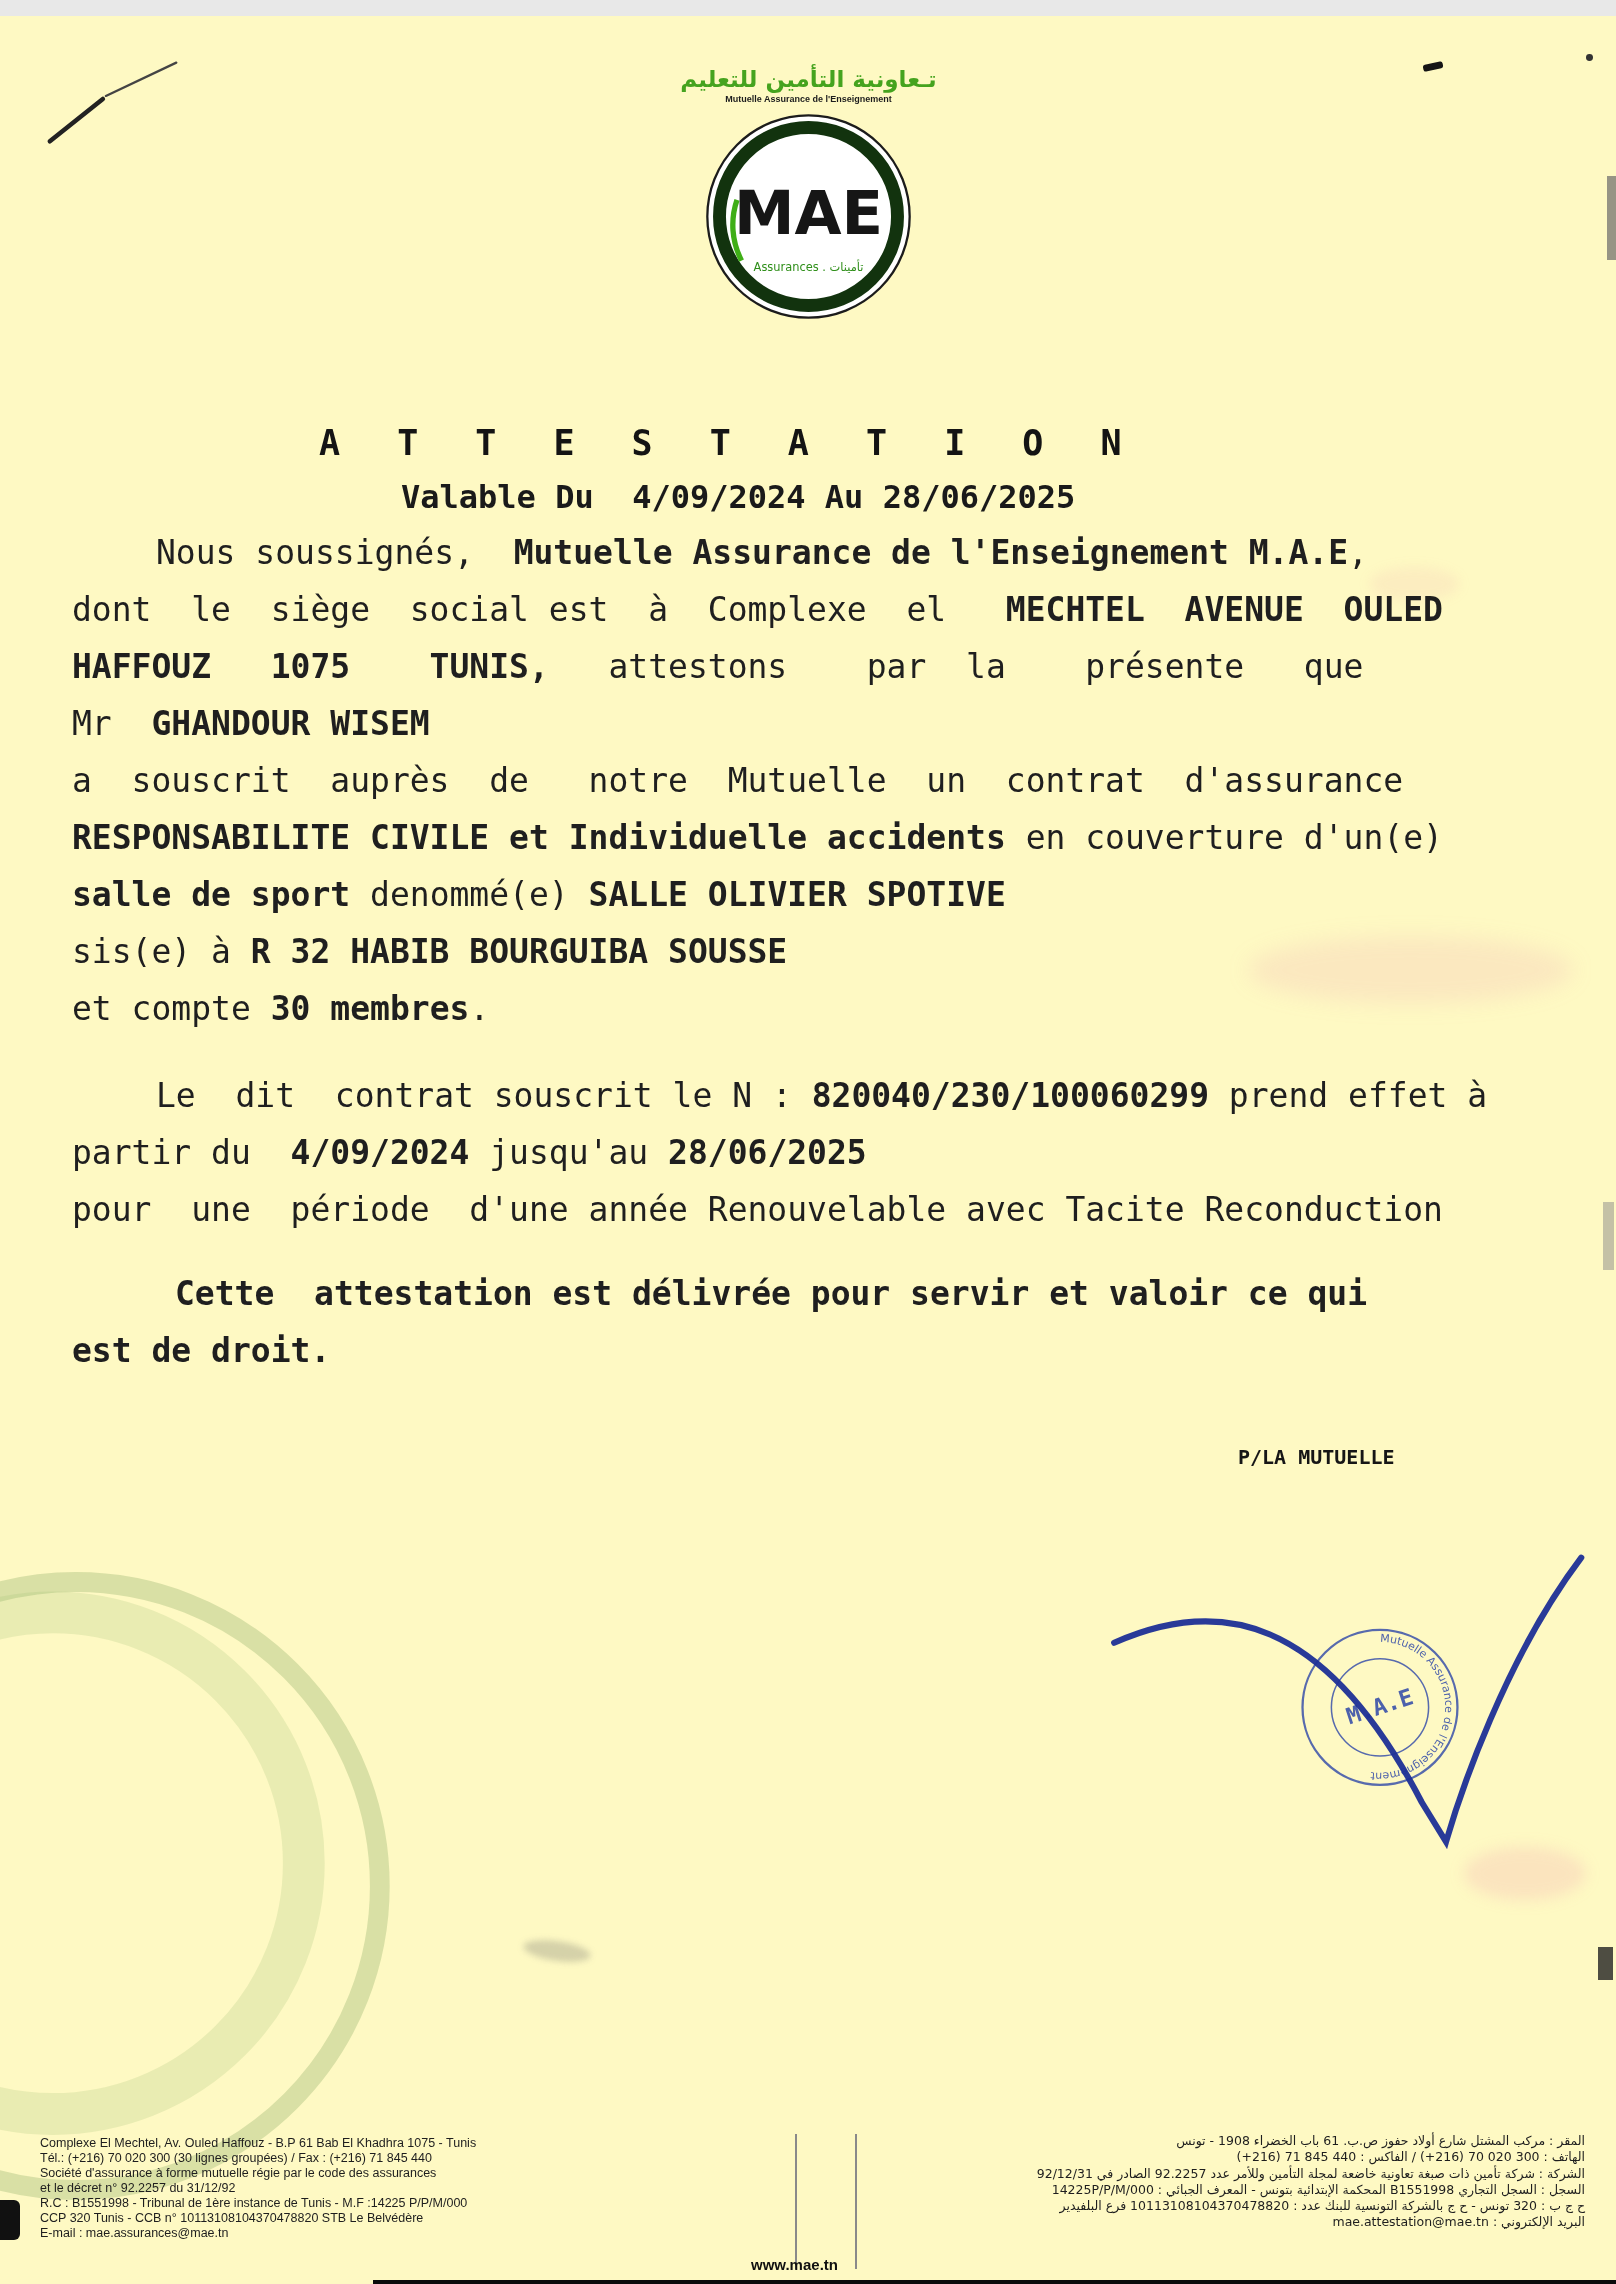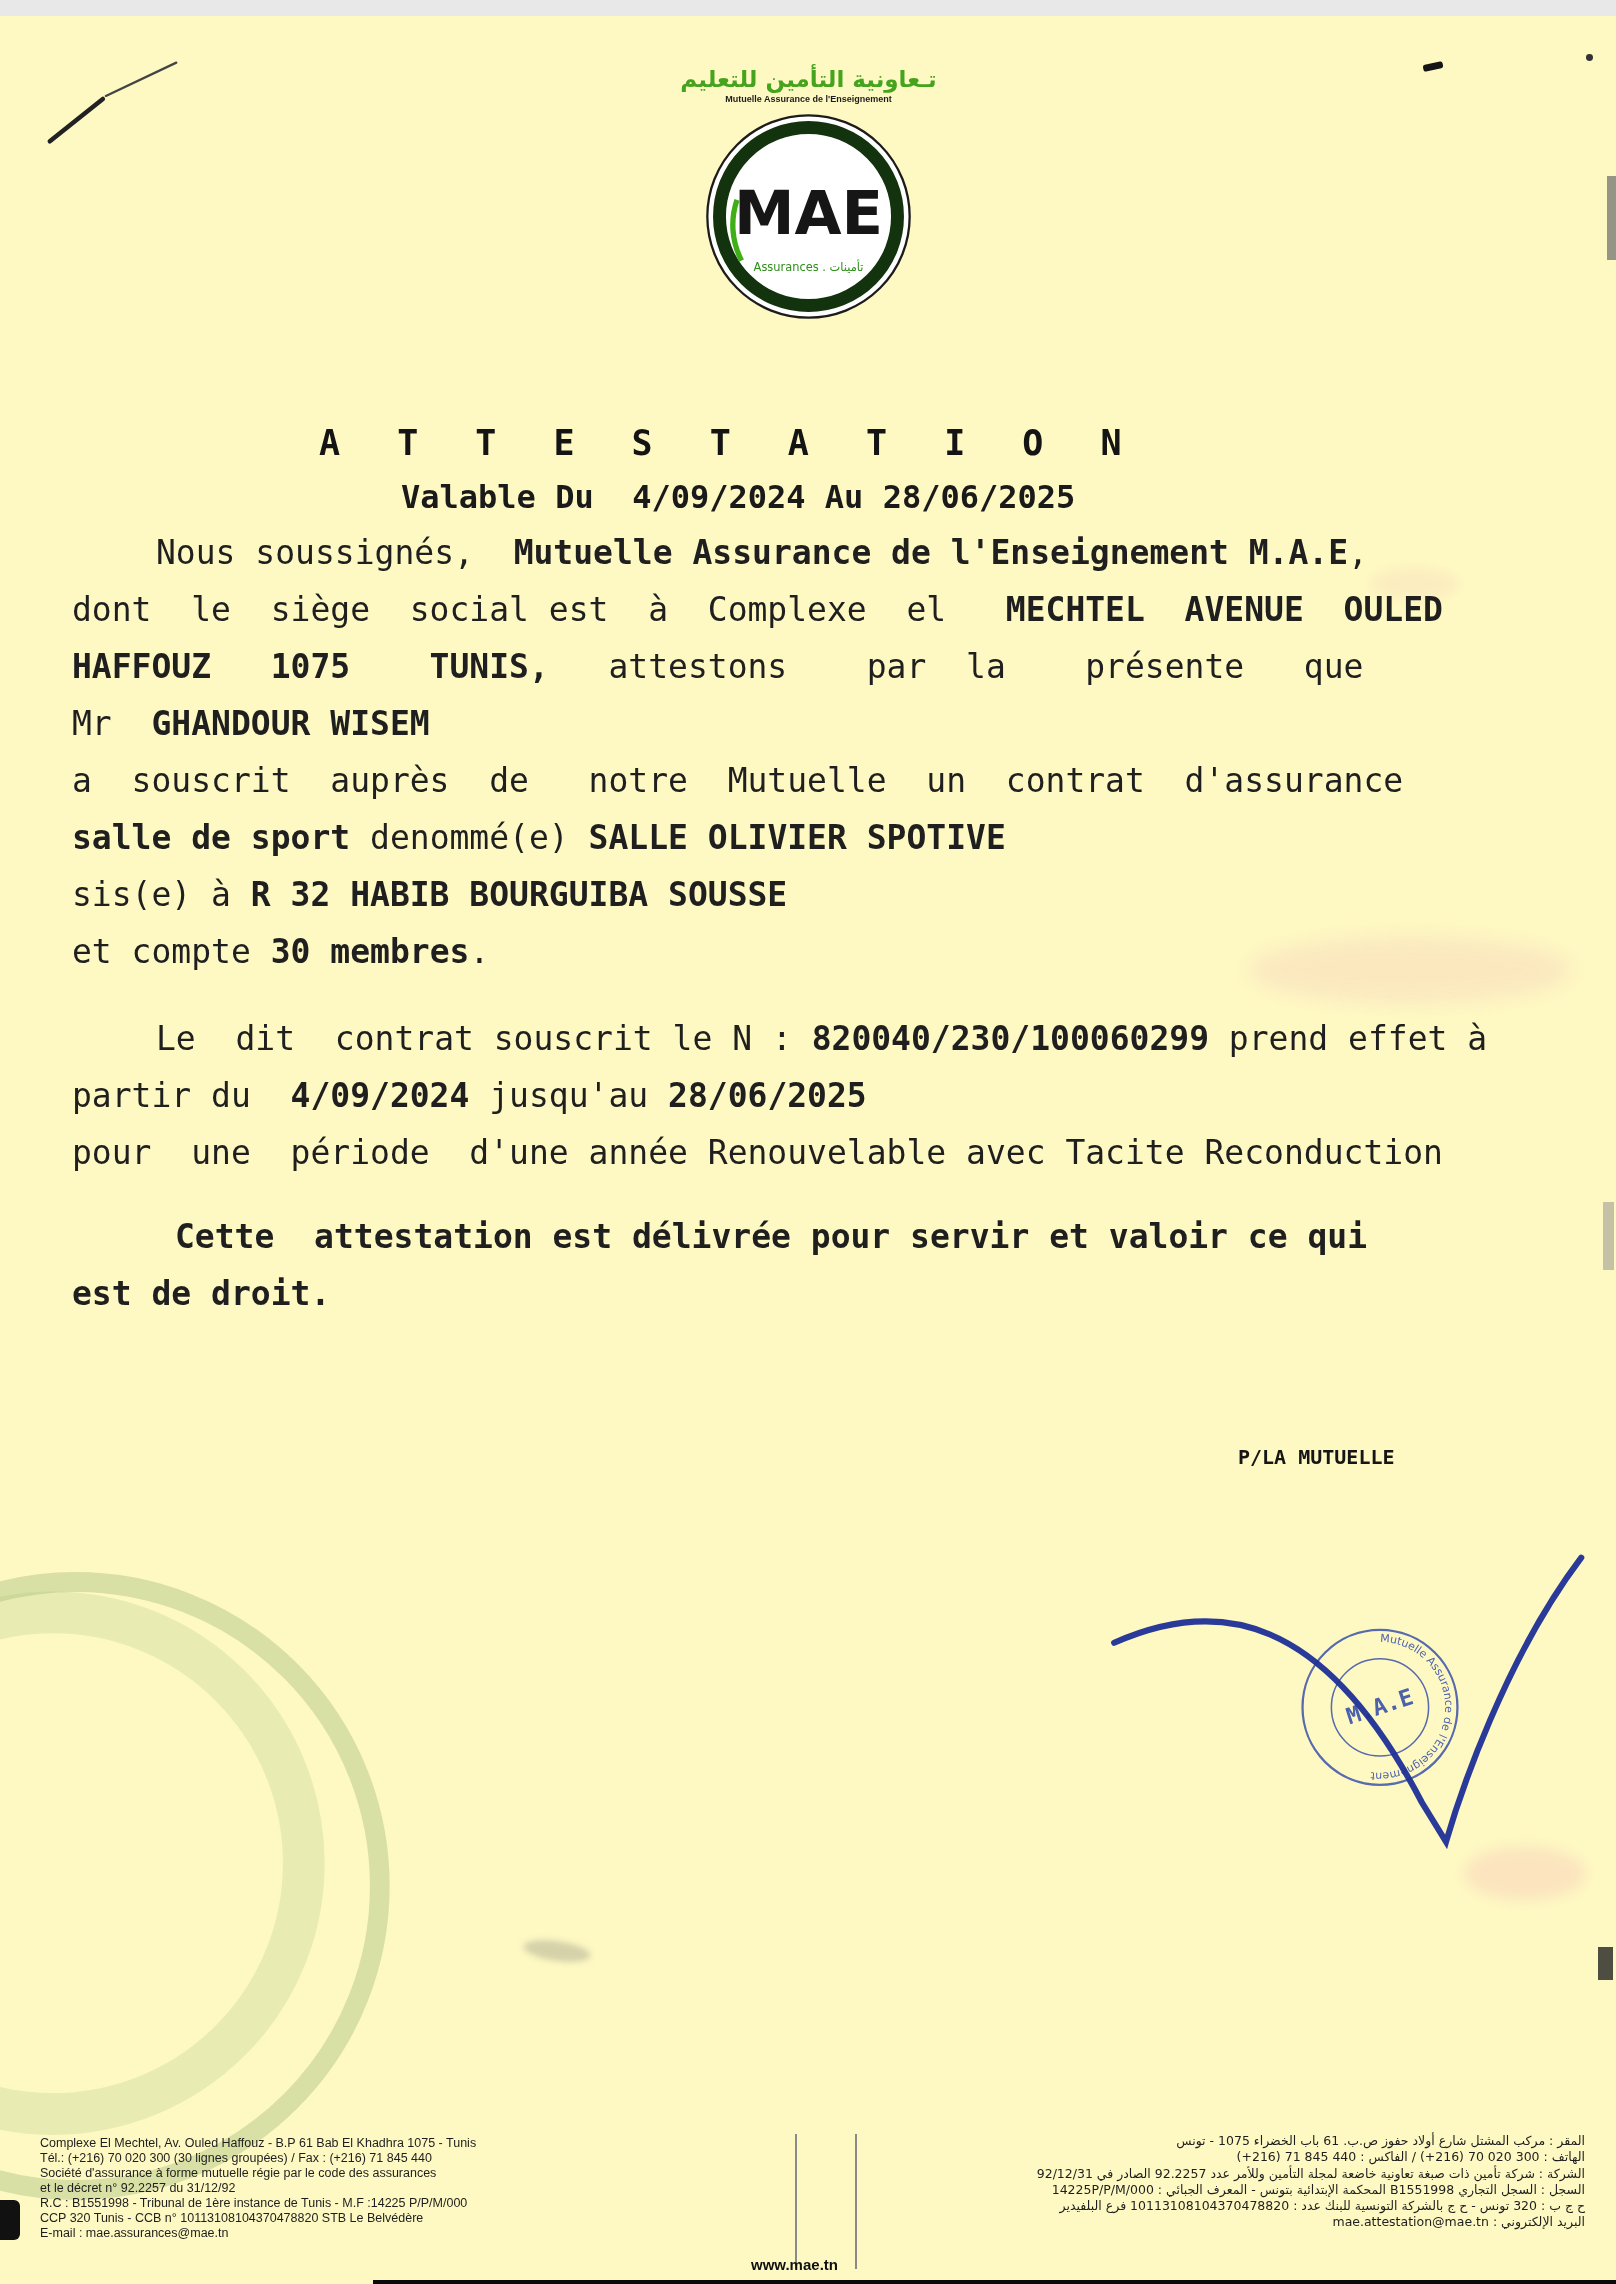--- a/index.html
+++ b/index.html
@@ -86,20 +86,21 @@
 
   <div class="doc-title">A T T E S T A T I O N</div>
   <div class="doc-validity">Valable Du  4/09/2024 Au 28/06/2025</div>
 
   <div class="body-text" id="body-text">
       <div class="bline" style="padding-left: 84px;"><span>Nous soussignés,  </span><span class="b">Mutuelle Assurance de l'Enseignement M.A.E</span><span>,</span></div>
       <div class="bline" style="padding-left: 0px;"><span>dont  le  siège  social est  à  Complexe  el   </span><span class="b">MECHTEL  AVENUE  OULED</span></div>
       <div class="bline" style="padding-left: 0px;"><span class="b">HAFFOUZ   1075    TUNIS,</span><span>   attestons    par  la    présente   que</span></div>
       <div class="bline" style="padding-left: 0px;"><span>Mr  </span><span class="b">GHANDOUR WISEM</span></div>
       <div class="bline" style="padding-left: 0px;"><span>a  souscrit  auprès  de   notre  Mutuelle  un  contrat  d'assurance</span></div>
+      <div class="bline" style="padding-left: 0px;"><span class="b">RESPONSABILITE CIVILE et Individuelle accidents</span><span> en couverture d'un(e)</span></div>
       <div class="bline" style="padding-left: 0px;"><span class="b">salle de sport</span><span> denommé(e) </span><span class="b">SALLE OLIVIER SPOTIVE</span></div>
       <div class="bline" style="padding-left: 0px;"><span>sis(e) à </span><span class="b">R 32 HABIB BOURGUIBA SOUSSE</span></div>
       <div class="bline" style="padding-left: 0px;"><span>et compte </span><span class="b">30 membres</span><span>.</span></div>
       <div class="bline" style="padding-left: 84px; margin-top: 30px;"><span>Le  dit  contrat souscrit le N : </span><span class="b">820040/230/100060299</span><span> prend effet à</span></div>
       <div class="bline" style="padding-left: 0px;"><span>partir du  </span><span class="b">4/09/2024</span><span> jusqu'au </span><span class="b">28/06/2025</span></div>
       <div class="bline" style="padding-left: 0px;"><span>pour  une  période  d'une année Renouvelable avec Tacite Reconduction</span></div>
       <div class="bline" style="padding-left: 103px; margin-top: 27px;"><span class="b">Cette  attestation est délivrée pour servir et valoir ce qui</span></div>
       <div class="bline" style="padding-left: 0px;"><span class="b">est de droit.</span></div>
     </div>
 
@@ -125,21 +126,21 @@
       <div>Tél.: (+216) 70 020 300 (30 lignes groupées) / Fax : (+216) 71 845 440</div>
       <div>Société d'assurance à forme mutuelle régie par le code des assurances</div>
       <div>et le décret n° 92.2257 du 31/12/92</div>
       <div>R.C : B1551998 - Tribunal de 1ère instance de Tunis - M.F :14225 P/P/M/000</div>
       <div>CCP 320 Tunis - CCB n° 10113108104370478820 STB Le Belvédère</div>
       <div>E-mail : mae.assurances@mae.tn</div>
     </div>
   <div class="footer-divider fd1"></div>
   <div class="footer-divider fd2"></div>
   <div class="footer-ar" id="footer-ar">
-      <div>المقر : مركب المشتل شارع أولاد حفوز ص.ب. 61 باب الخضراء 1075 - تونس</div>
+      <div>المقر : مركب المشتل شارع أولاد حفوز ص.ب. 61 باب الخضراء 1908 - تونس</div>
       <div>الهاتف : 300 020 70 (216+) / الفاكس : 440 845 71 (216+)</div>
       <div>الشركة : شركة تأمين ذات صبغة تعاونية خاضعة لمجلة التأمين وللأمر عدد 92.2257 الصادر في 92/12/31</div>
       <div>السجل : السجل التجاري B1551998 المحكمة الإبتدائية بتونس - المعرف الجبائي : 14225P/P/M/000</div>
       <div>ح ج ب : 320 تونس - ح ج بالشركة التونسية للبنك عدد : 10113108104370478820 فرع البلفيدير</div>
       <div>البريد الإلكتروني : mae.attestation@mae.tn</div>
     </div>
   <div class="website">www.mae.tn</div>
   <div class="bottom-bar"></div>
 
 </div>

